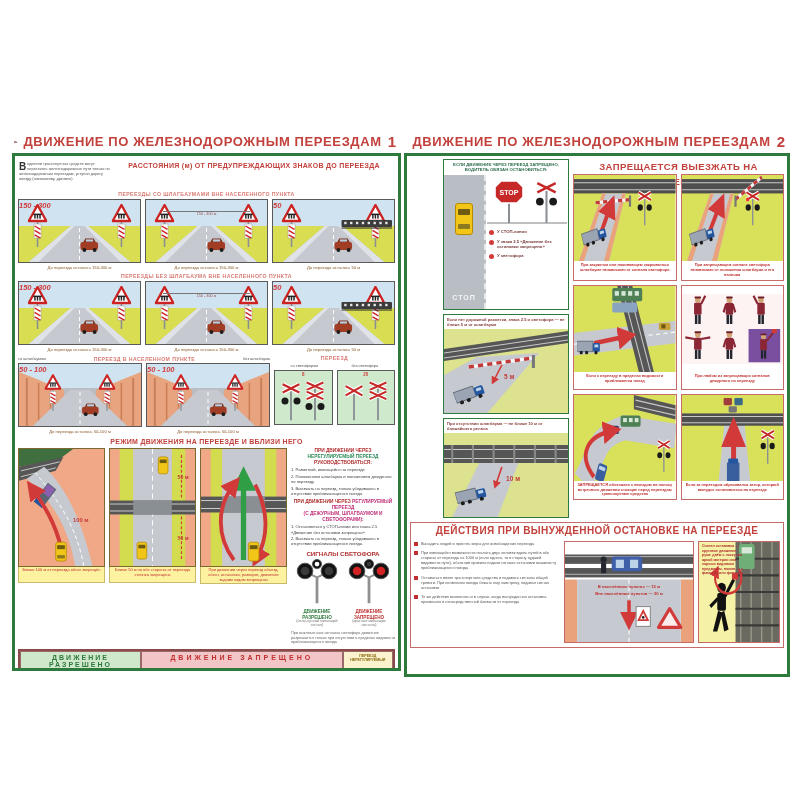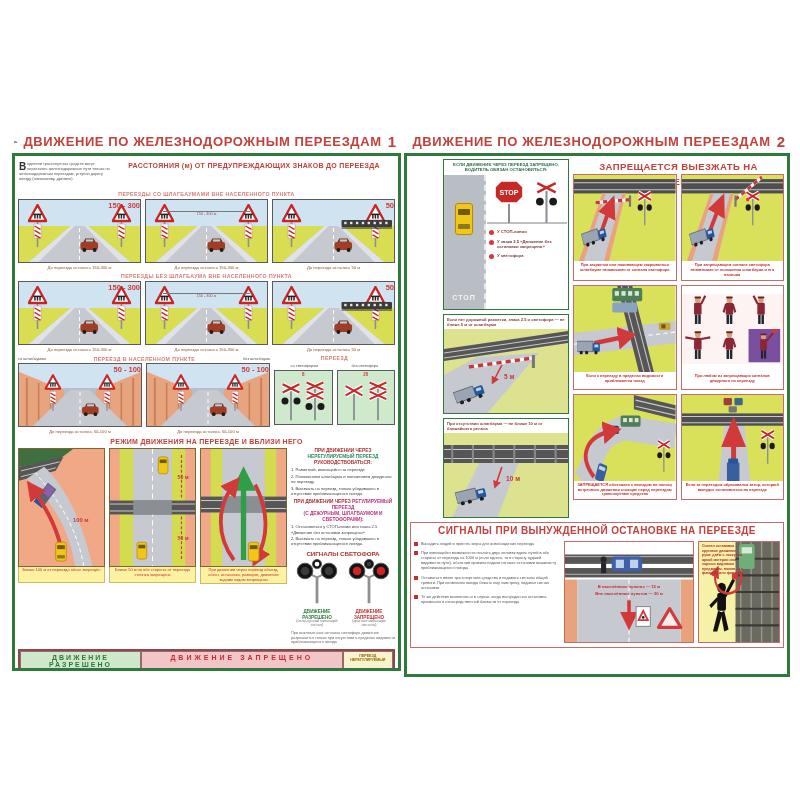--- a/index.html
+++ b/index.html
@@ -18,21 +18,21 @@
 
   
   .sec-a{position:relative;height:28px;}
   .intro{position:absolute;left:1px;top:0;width:92px;font-size:3.9px;line-height:1.25;color:#555;}
   .intro .dropcap{float:left;font-size:10px;line-height:9px;color:#333;font-weight:bold;margin-right:1px;}
   .dist-head{padding-left:95px;text-align:center;color:#c2413c;font-weight:bold;font-size:7px;margin-top:3px;letter-spacing:.3px;}
   .row-title{text-align:center;color:#d87a72;font-weight:bold;font-size:5.2px;height:9px;line-height:9px;letter-spacing:.4px;}
   .rrow{display:flex;gap:4px;}
   .rp{position:relative;border:1px solid #5a5a5a;height:62px;flex:1;overflow:hidden;background:#cfe4f0;}
   .rp svg{display:block;width:100%;height:100%;}
-  .dist{position:absolute;top:1px;left:0;right:0;text-align:right;color:#d23a3a;font-weight:bold;font-size:7.5px;}
+  .dist{position:absolute;top:1px;left:0;right:0;text-align:left;color:#d23a3a;font-weight:bold;font-size:7.5px;font-style:italic;}
   .ann{position:absolute;top:11px;left:14%;right:14%;border-top:1px solid #777;font-size:3.8px;color:#a05050;text-align:center;}
   .caps{display:flex;gap:4px;height:9px;}
   .rp-cap{flex:1;text-align:center;font-size:4.2px;line-height:9px;color:#8a5a2a;}
   .r3{display:flex;gap:4px;}
   .r3-left{width:252px;}
   .r3-left .hdr{display:flex;justify-content:space-between;align-items:center;height:9px;}
   .lbl-side{font-size:3.9px;color:#555;}
   .r3-title{color:#d87a72;font-weight:bold;font-size:5.2px;letter-spacing:.4px;}
   .r3-right{flex:1;}
   .r3-right .hdr{ text-align:center;color:#d87a72;font-weight:bold;font-size:5.2px;height:9px;line-height:9px;letter-spacing:.4px;}
@@ -796,21 +796,21 @@
                 <use href="#cross-light" x="92" y="30" width="22" height="38"></use>
               </svg>
                 </div>
               <div class="f-cap">Если за переездом образовался затор, который вынудит остановиться на переезде</div>
             </div>
           </div>
         </div>
       </div>
 
       <div class="actions">
-        <div class="act-h">СИГНАЛЫ ПРИ ВЫНУЖДЕННОЙ ОСТАНОВКЕ НА ПЕРЕЕЗДЕ</div>
+        <div class="act-h">ДЕЙСТВИЯ ПРИ ВЫНУЖДЕННОЙ ОСТАНОВКЕ НА ПЕРЕЕЗДЕ</div>
         <div class="act-body">
           <div class="act-bullets">
             <div class="act-b">
                 <span class="sq"></span>
                 <span class="t">Высадить людей и принять меры для освобождения переезда</span>
               </div>
             <div class="act-b">
                 <span class="sq"></span>
                 <span class="t">При имеющейся возможности послать двух человек вдоль путей в обе стороны от переезда на 1000 м (если одного, то в сторону худшей видимости пути), объяснив правила подачи сигнала остановки машинисту приближающегося поезда</span>
               </div>

